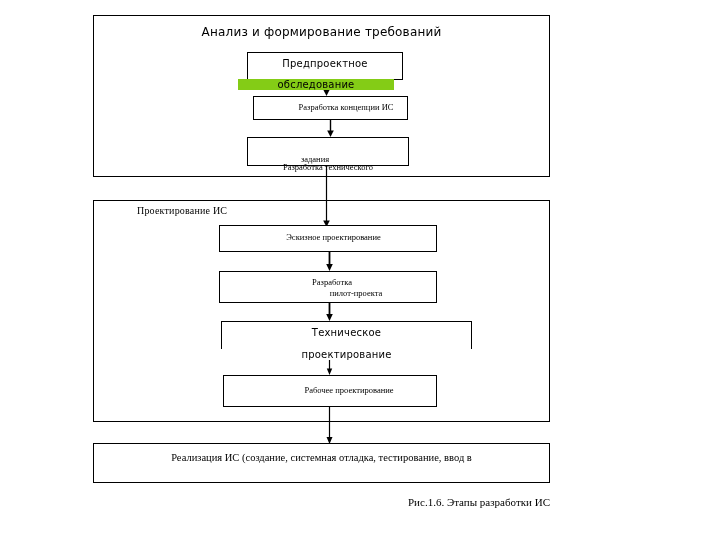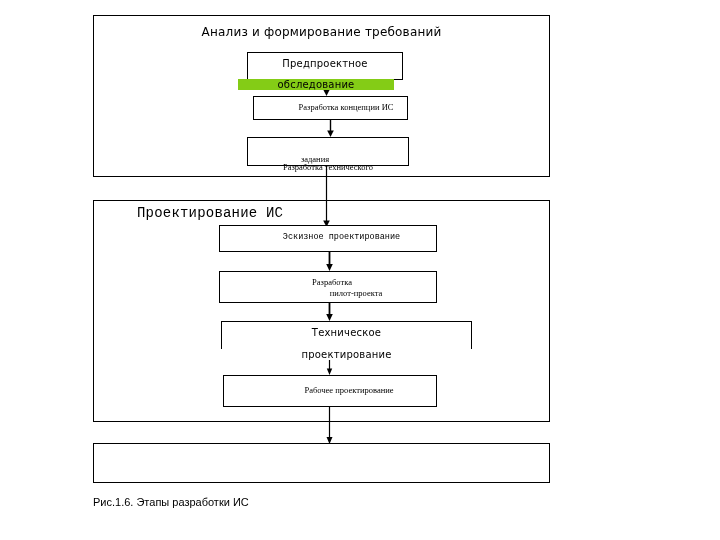--- a/index.html
+++ b/index.html
@@ -46,22 +46,22 @@
     text-align: center;
     font-family: "DejaVu Sans", "Liberation Sans", sans-serif;
     font-size: 12px;
     letter-spacing: 0.2px;
     white-space: nowrap;
     z-index: 6;
   }
   .phase-title-left {
     position: absolute;
     text-align: right;
-    font-family: Liberation Mono, monospace;
-    font-size: 14px;
+    font-family: Liberation Serif, serif;
+    font-size: 10px;
     letter-spacing: 0.2px;
     white-space: nowrap;
     z-index: 6;
   }
   .step-label {
     position: absolute;
     text-align: center;
     font-family: "Liberation Serif", "DejaVu Serif", serif;
     font-size: 8.5px;
     white-space: nowrap;
@@ -79,22 +79,22 @@
   .big-label {
     position: absolute;
     text-align: center;
     font-family: "Liberation Serif", "DejaVu Serif", serif;
     font-size: 10.5px;
     line-height: 15px;
     z-index: 7;
   }
   .figure-caption {
     position: absolute;
-    text-align: left;
-    font-family: Liberation Sans, sans-serif;
+    text-align: right;
+    font-family: Liberation Serif, serif;
     font-size: 11px;
     z-index: 7;
   }
 
   
   .connector {
     position: absolute;
     z-index: 3;
   }
   .connector svg { display: block; }
@@ -138,21 +138,21 @@
       <line x1="4.5" y1="0" x2="4.5" y2="56" stroke="#000000" stroke-width="1.2"></line>
       <polygon points="4.5,61 1.2,54.5 7.8,54.5" fill="#000000"></polygon>
     </svg>
   </div>
 
   <div class="phase-box" style="left:93px; top:200px; width:457px; height:222px;"></div>
 
   <div class="phase-title-left" style="left:137px; top:205px;">Проектирование ИС</div>
 
   <div class="step-box" style="left:219px; top:225px; width:218px; height:27px;"></div>
-  <div class="step-label" style="left:212px; top:232px; width:259px;font-family:Liberation Mono, monospace;">Эскизное проектирование</div>
+  <div class="step-label" style="left:204px; top:232px; width:259px;">Эскизное проектирование</div>
 
   <div class="connector" style="left:325px; top:252px; width:9px; height:20px;">
     <svg width="9" height="20" viewBox="0 0 9 20">
       <line x1="4.5" y1="0" x2="4.5" y2="13" stroke="#000000" stroke-width="1.8"></line>
       <polygon points="4.5,19 1.2,12, 7.8,12" fill="#000000"></polygon>
     </svg>
   </div>
 
   <div class="step-box" style="left:219px; top:271px; width:218px; height:32px;"></div>
   <div class="step-label" style="left:219px; top:277px; width:226px;">Разработка</div>
@@ -181,16 +181,17 @@
 
   <div class="connector" style="left:325px; top:407px; width:9px; height:38px;">
     <svg width="9" height="38" viewBox="0 0 9 38">
       <line x1="4.5" y1="0" x2="4.5" y2="31" stroke="#000000" stroke-width="1.2"></line>
       <polygon points="4.5,37 1.5,30 7.5,30" fill="#000000"></polygon>
     </svg>
   </div>
 
   <div class="phase-box" style="left:93px; top:443px; width:457px; height:40px;"></div>
 
+  <div class="big-label" style="left:110px; top:450px; width:423px;">Реализация ИС (создание, системная отладка, тестирование, ввод в</div>
 
   <div class="figure-caption" style="left:93px; top:496px; width:457px;">Рис.1.6. Этапы разработки ИС</div>
 
 </div>
 
 </body></html>

